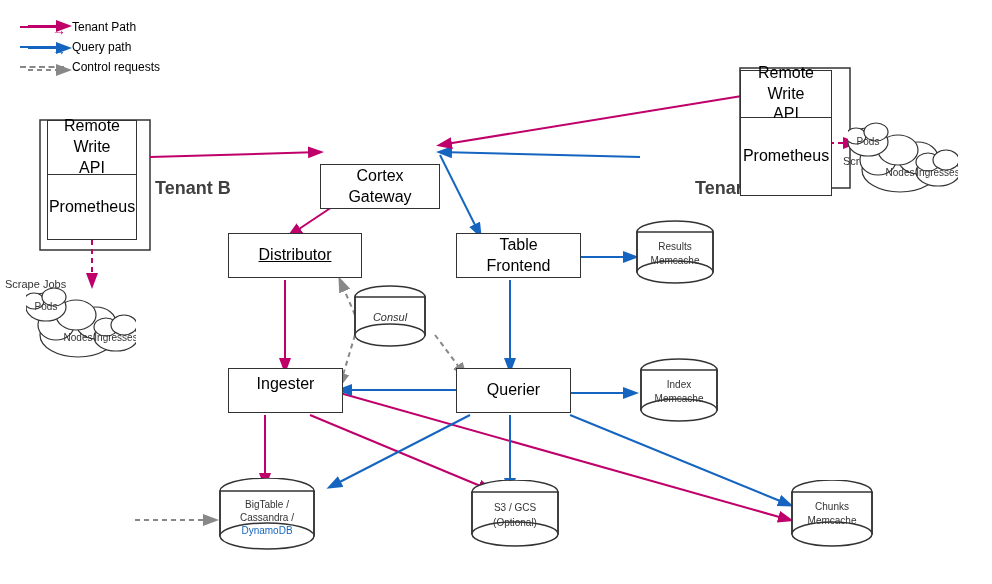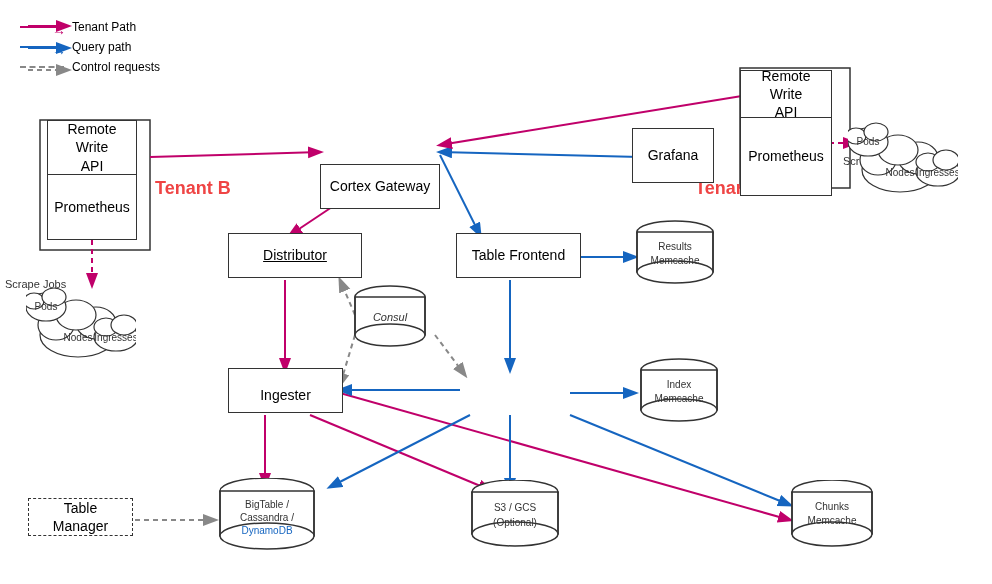--- a/index.html
+++ b/index.html
@@ -18,37 +18,37 @@
       height: 584px;
     }
     .box {
       position: absolute;
       border: 1.5px solid #333;
       background: #fff;
       text-align: center;
       display: flex;
       align-items: center;
       justify-content: center;
-      padding: 8px;
-      font-size: 14px;
+      padding: 17px;
+      font-size: 16px;
       line-height: 1.3;
     }
     .box-dashed {
       border: 1.5px dashed #333;
     }
     .label {
       position: absolute;
       font-size: 11px;
       color: #333;
     }
     .tenant-label {
       position: absolute;
       font-size: 18px;
       font-weight: bold;
-      color: #ef4444;
+      color: #404040;
     }
     .legend {
       position: absolute;
       top: 20px;
       left: 20px;
     }
     .legend-item {
       display: flex;
       align-items: center;
       margin-bottom: 6px;
@@ -194,20 +194,23 @@
       <line x1="77" y1="12" x2="77" y2="50" stroke="#333" stroke-width="1.5"></line>
       <ellipse cx="42" cy="50" rx="35" ry="11" fill="#fff" stroke="#333" stroke-width="1.5"></ellipse>
       <text x="42" y="36" text-anchor="middle" font-size="11" fill="#333">Consul</text>
     </svg>
   </div>
 
   <div class="box" style="left:456px;top:233px;width:125px;height:45px;">
     <span>Table Frontend</span>
   </div>
 
+  <div class="box" style="left:456px;top:368px;width:115px;height:45px;">
+    <span>Querier</span>
+  </div>
 
   <div style="position:absolute;left:628px;top:220px;">
     <svg width="95" height="65" xmlns="http://www.w3.org/2000/svg">
       <ellipse cx="47" cy="12" rx="38" ry="11" fill="#fff" stroke="#333" stroke-width="1.5"></ellipse>
       <rect x="9" y="12" width="76" height="40" fill="#fff" stroke="#333" stroke-width="1.5"></rect>
       <line x1="9" y1="12" x2="9" y2="52" stroke="#333" stroke-width="1.5"></line>
       <line x1="85" y1="12" x2="85" y2="52" stroke="#333" stroke-width="1.5"></line>
       <ellipse cx="47" cy="52" rx="38" ry="11" fill="#fff" stroke="#333" stroke-width="1.5"></ellipse>
       <text x="47" y="30" text-anchor="middle" font-size="10" fill="#333">Results</text>
       <text x="47" y="44" text-anchor="middle" font-size="10" fill="#333">Memcache</text>
@@ -256,27 +259,21 @@
       <ellipse cx="50" cy="12" rx="40" ry="12" fill="#fff" stroke="#333" stroke-width="1.5"></ellipse>
       <rect x="10" y="12" width="80" height="42" fill="#fff" stroke="#333" stroke-width="1.5"></rect>
       <line x1="10" y1="12" x2="10" y2="54" stroke="#333" stroke-width="1.5"></line>
       <line x1="90" y1="12" x2="90" y2="54" stroke="#333" stroke-width="1.5"></line>
       <ellipse cx="50" cy="54" rx="40" ry="12" fill="#fff" stroke="#333" stroke-width="1.5"></ellipse>
       <text x="50" y="30" text-anchor="middle" font-size="10" fill="#333">Chunks</text>
       <text x="50" y="44" text-anchor="middle" font-size="10" fill="#333">Memcache</text>
     </svg>
   </div>
 
-  <div class="box box-dashed" style="left:28px;top:498px;width:105px;height:38px;">
-    <span>Table Manager</span>
-  </div>
-
-  <div class="box" style="left:632px;top:128px;width:82px;height:55px;">
-    <span>Grafana</span>
-  </div>
+
 
   <div class="box" style="left:740px;top:70px;width:92px;height:48px;">
     <span style="white-space:pre-line;">Remote Write
 API</span>
   </div>
   <div class="box" style="left:740px;top:118px;width:92px;height:78px;border-top:none;">
     <span>Prometheus</span>
   </div>
 
   <div class="label" style="left:843px;top:155px;">

